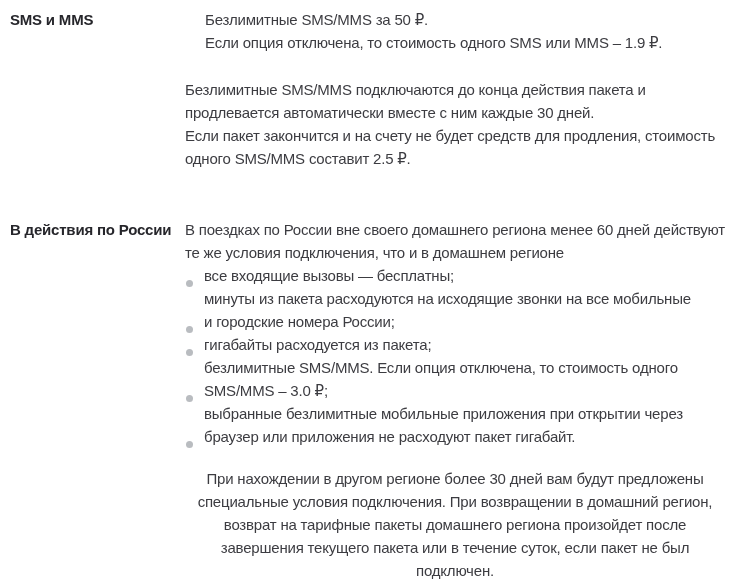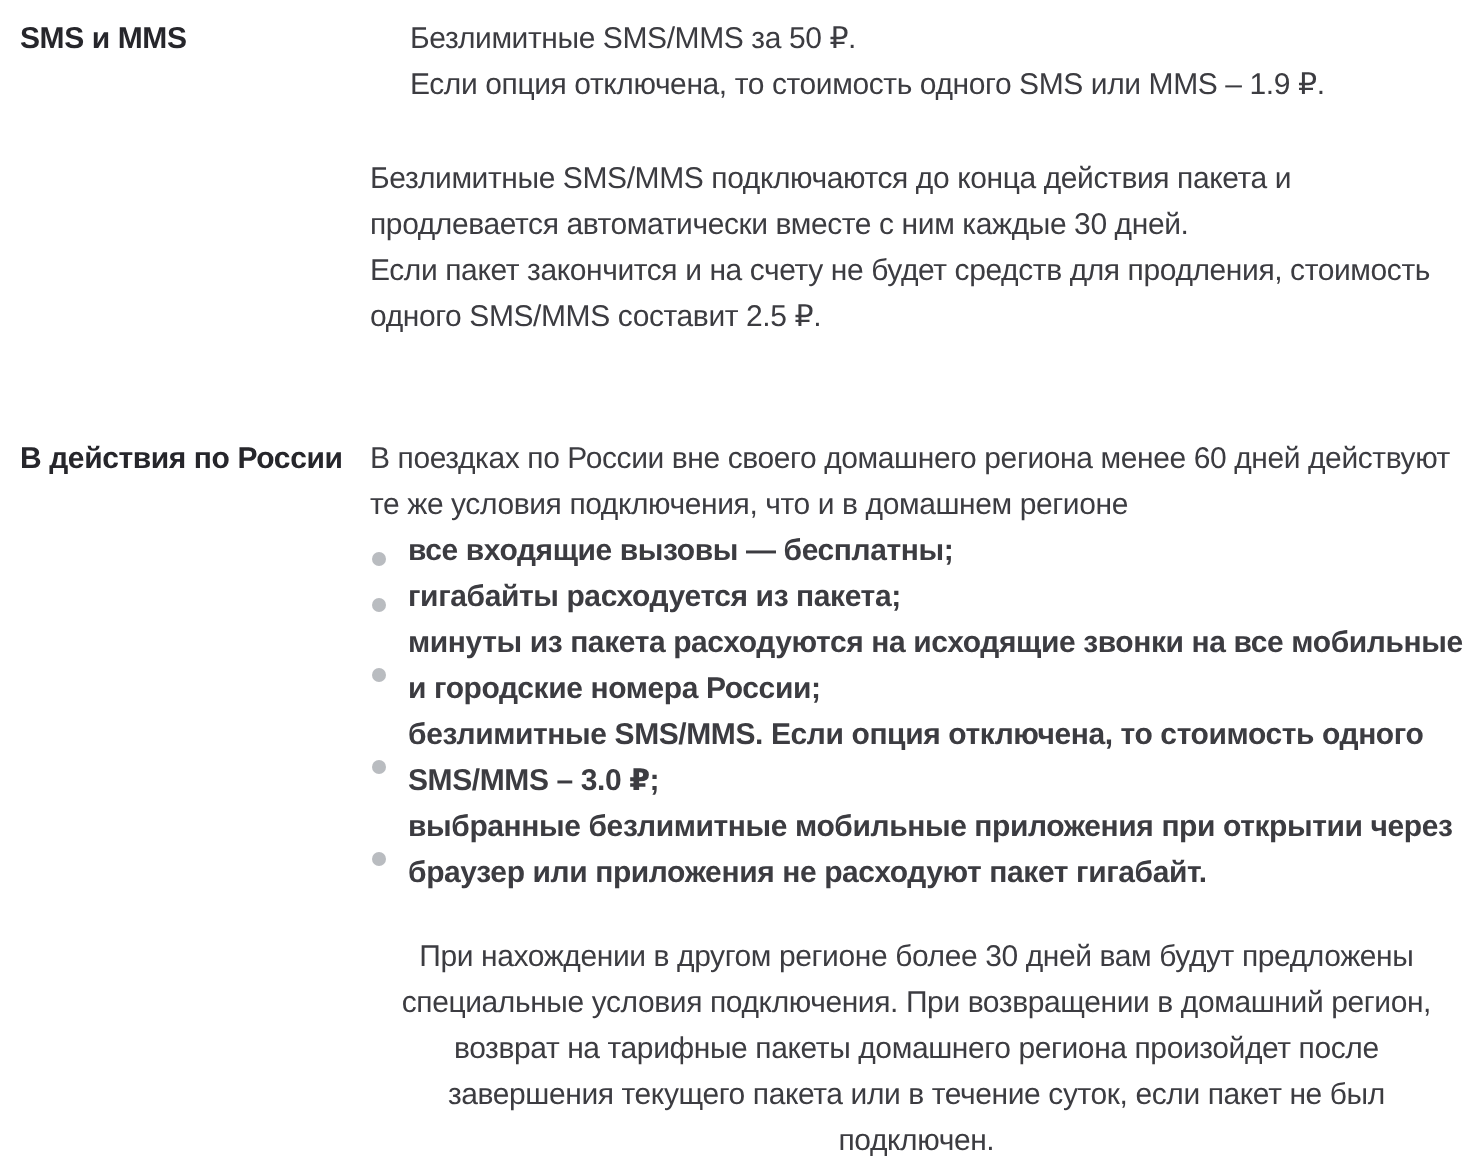--- a/index.html
+++ b/index.html
@@ -44,22 +44,21 @@
   }
   .para.gap-after { margin-bottom: 24px; margin-left: 20px; }
   .para.outro { margin-top: 19px; text-align: center; }
   ul.bullet-list {
     list-style: none;
     margin: 0;
     padding: 0;
   }
   ul.bullet-list li {
     display: flex;
-    align-items: center;
-    font-weight: bold;
+    align-items: flex-end;
   }
   .bullet-dot {
     flex: none;
     width: 7px;
     height: 7px;
     border-radius: 50%;
     background: #b9bcc0;
     margin: 8px 11px 0 1px;
   }
   .li-text { white-space: pre; }
@@ -86,26 +85,26 @@
     <div class="content-col">
       <p class="para">В поездках по России вне своего домашнего региона менее 60 дней действуют
 те же условия подключения, что и в домашнем регионе</p>
       <ul class="bullet-list">
         <li>
           <span class="bullet-dot"></span>
           <span class="li-text">все входящие вызовы — бесплатны;</span>
         </li>
         <li>
           <span class="bullet-dot"></span>
-          <span class="li-text">гигабайты расходуется из пакета;</span>
+          <span class="li-text">минуты из пакета расходуются на исходящие звонки на все мобильные
+и городские номера России;</span>
         </li>
         <li>
           <span class="bullet-dot"></span>
-          <span class="li-text">минуты из пакета расходуются на исходящие звонки на все мобильные
-и городские номера России;</span>
+          <span class="li-text">гигабайты расходуется из пакета;</span>
         </li>
         <li>
           <span class="bullet-dot"></span>
           <span class="li-text">безлимитные SMS/MMS. Если опция отключена, то стоимость одного
 SMS/MMS – 3.0 ₽;</span>
         </li>
         <li>
           <span class="bullet-dot"></span>
           <span class="li-text">выбранные безлимитные мобильные приложения при открытии через
 браузер или приложения не расходуют пакет гигабайт.</span>

